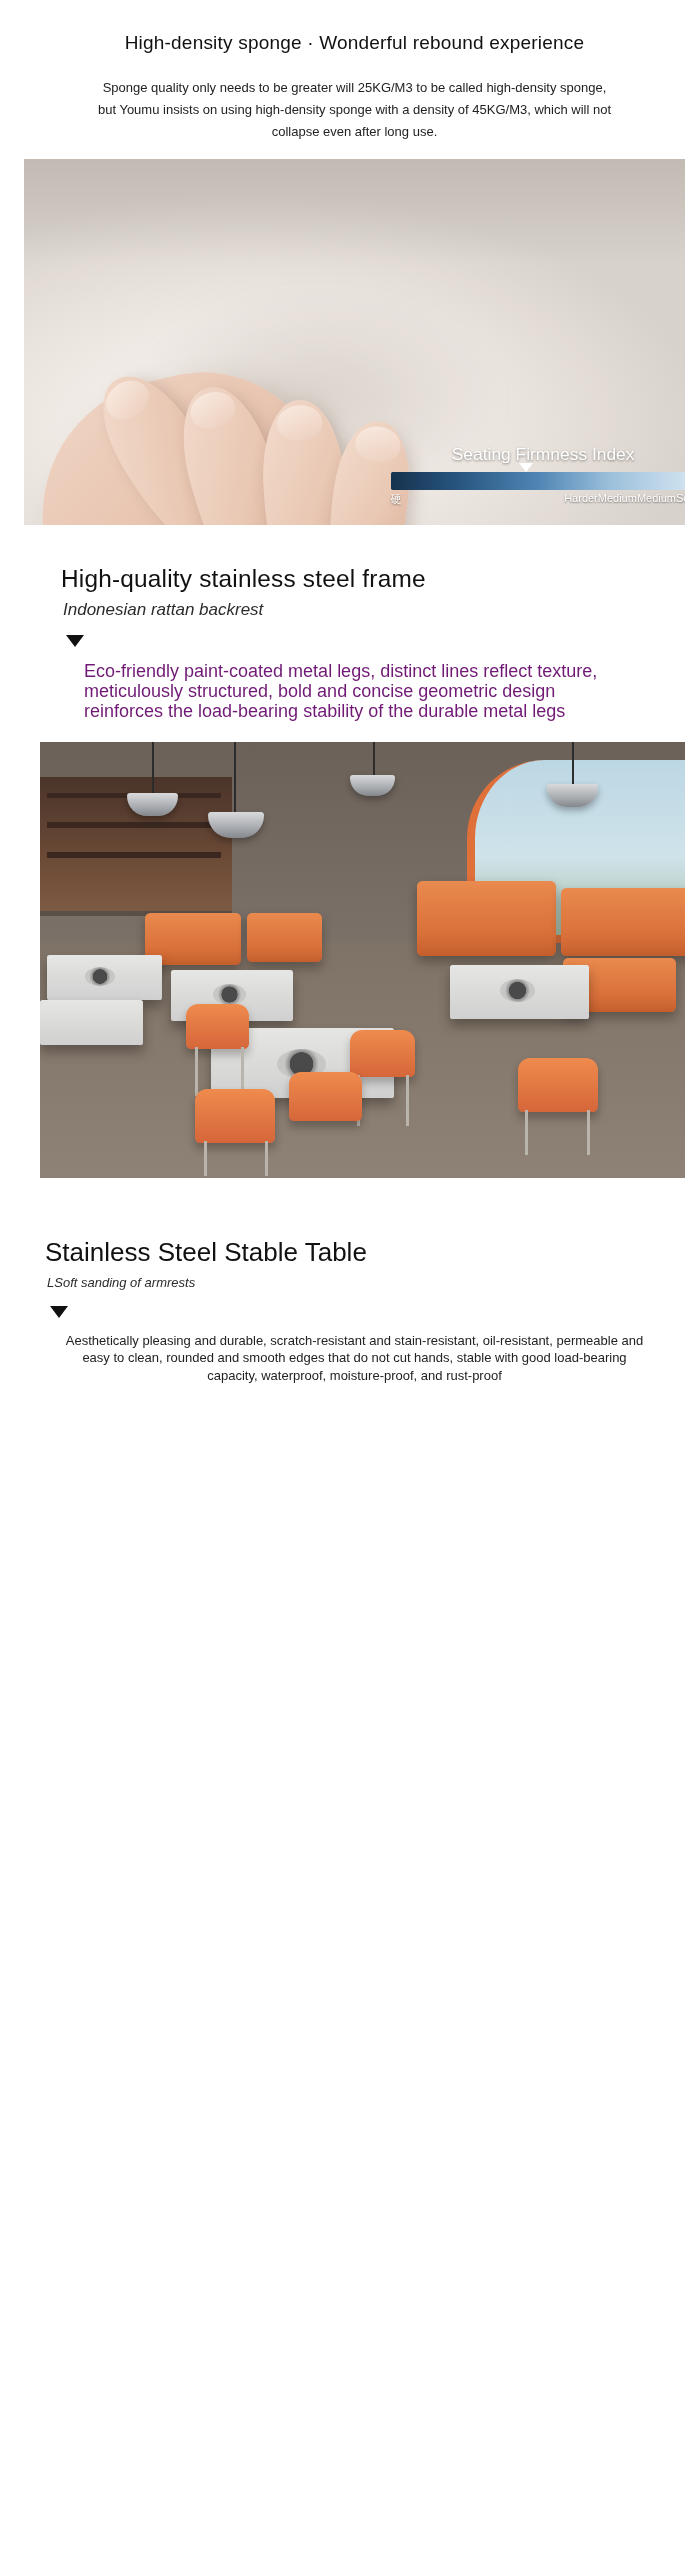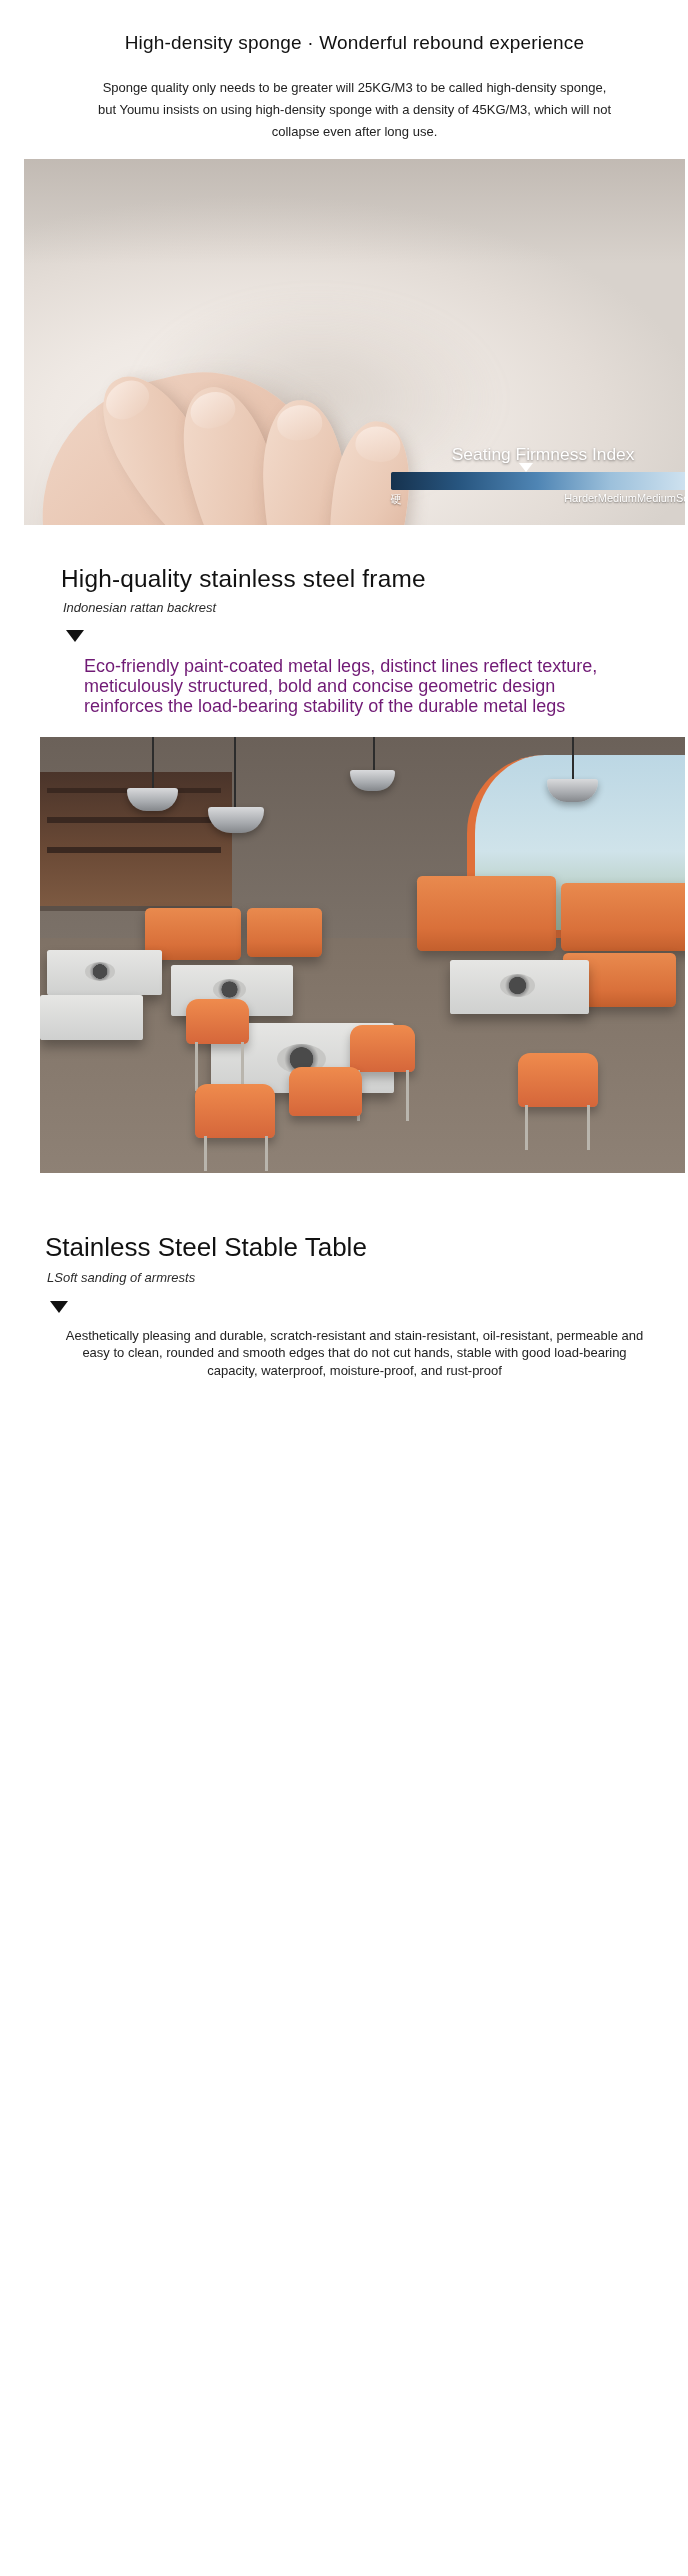--- a/index.html
+++ b/index.html
@@ -134,21 +134,21 @@
   
   .sec2 { padding: 40px 16px 21px; }
   .sec2 h2 {
     font-size: 24.4px;
     font-weight: 400;
     padding-left: 21px;
     color: #111;
     letter-spacing: 0.2px;
   }
   .sec2 .sub {
-    font-size: 13px;
+    font-size: 17px;
     font-style: italic;
     padding-left: 23px;
     margin-top: 7px;
     color: #2b2b2b;
   }
   .tri {
     margin: 15.7px 0 0 26px;
     width: 0; height: 0;
     border-left: 9.6px solid transparent;
     border-right: 9.6px solid transparent;

